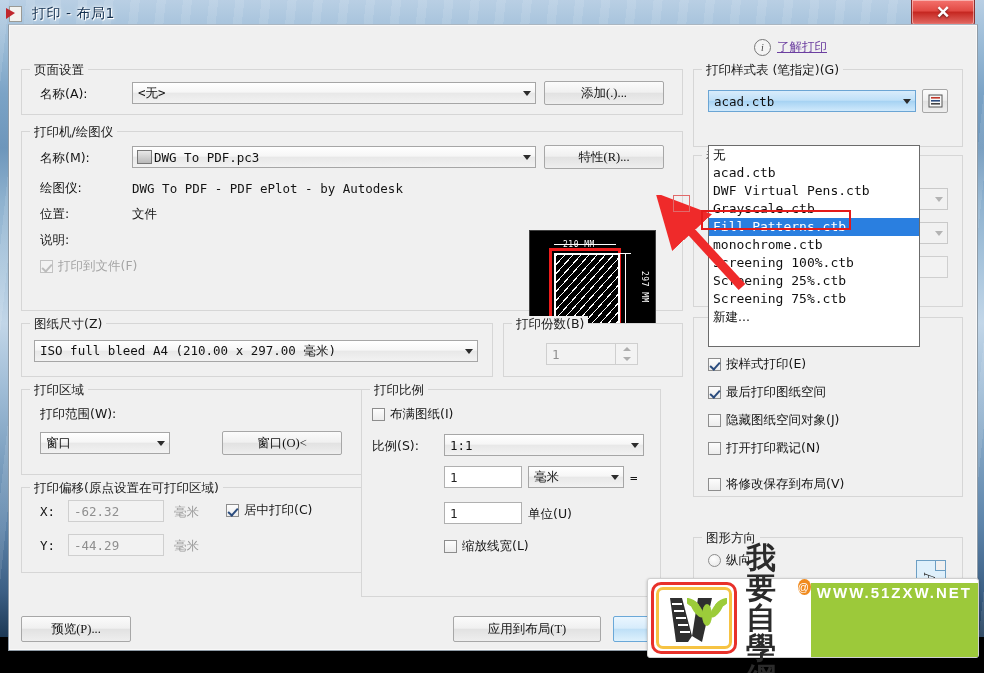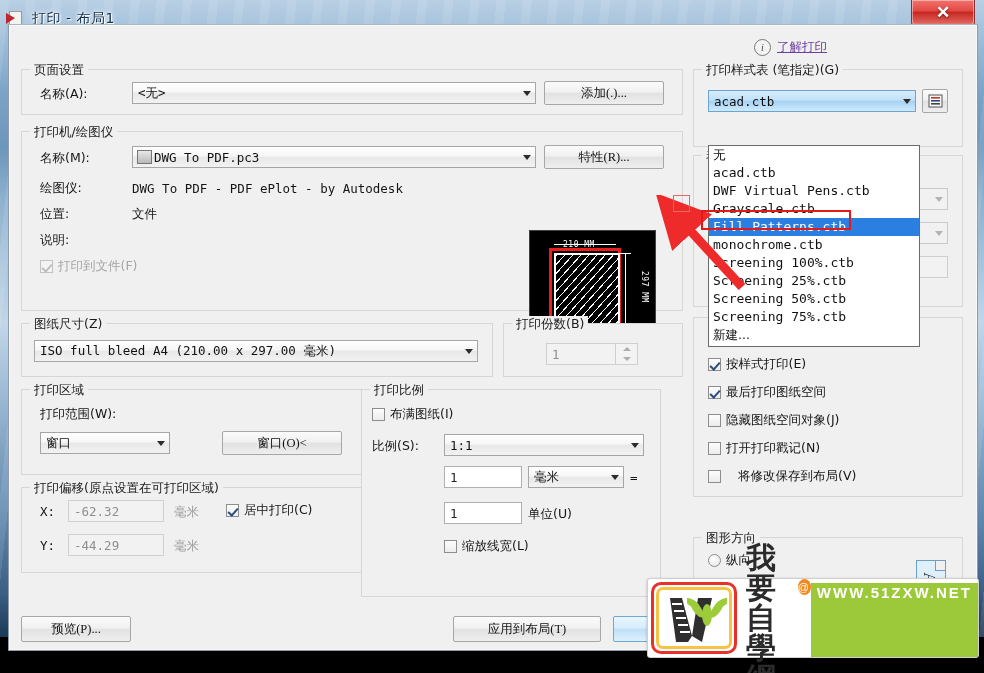--- a/index.html
+++ b/index.html
@@ -21,21 +21,21 @@
   }
   #desktop:after{
     content:"";position:absolute;left:0;bottom:0;right:0;height:36px;background:#000;
   }
   
   #window{
     position:absolute;left:0;top:0;width:984px;height:650px;
   }
   #titlebar{
     position:absolute;left:0;top:0;width:984px;height:28px;
-    display:flex;align-items:flex-end;
+    display:flex;align-items:center;
   }
   #app-icon{
     width:18px;height:18px;margin-left:6px;position:relative;flex:none;
   }
   #app-icon .pg{position:absolute;left:3px;top:1px;width:11px;height:14px;background:#f3f3f0;border:1px solid #9a9a95;}
   #app-icon .red{position:absolute;left:0px;top:3px;width:0;height:0;border-left:9px solid #c0272d;border-top:5px solid transparent;border-bottom:6px solid transparent;}
   #title-text{
     margin-left:8px;font-size:14px;color:#14304f;
     font-family:"DejaVu Sans","Liberation Sans",sans-serif;
     text-shadow:0 0 3px #ffffff, 0 0 6px #ffffff, 1px 1px 0 #ffffff;
@@ -413,21 +413,21 @@
         <div class="tx">最后打印图纸空间</div>
       </div>
       <div class="cb" style="left:14px;top:94px;">
         <div class="box"></div>
         <div class="tx">隐藏图纸空间对象(J)</div>
       </div>
       <div class="cb" style="left:14px;top:122px;">
         <div class="box"></div>
         <div class="tx">打开打印戳记(N)</div>
       </div>
-      <div class="cb" style="left:14px;top:150px;gap:12px;">
+      <div class="cb" style="left:14px;top:158px;">
         <div class="box"></div>
         <div class="tx">将修改保存到布局(V)</div>
       </div>
     </div>
 
     <div class="group" style="left:684px;top:512px;width:268px;height:86px;">
       <div class="legend">图形方向</div>
       <div class="rd" style="left:14px;top:14px;">
         <div class="dot"></div>
         <div class="tx">纵向</div>
@@ -448,21 +448,20 @@
 
     <div id="ps-list">
       <div class="it cjk">无</div>
       <div class="it">acad.ctb</div>
       <div class="it">DWF Virtual Pens.ctb</div>
       <div class="it">Grayscale.ctb</div>
       <div class="it sel">Fill Patterns.ctb</div>
       <div class="it">monochrome.ctb</div>
       <div class="it">Screening 100%.ctb</div>
       <div class="it">Screening 25%.ctb</div>
-      <div class="it">Screening 50%.ctb</div>
       <div class="it">Screening 75%.ctb</div>
       <div class="it cjk">新建...</div>
     </div>
 
   </div>
 </div>
 
 <div id="red-sq"></div>
 <div id="red-box"></div>
 <svg id="arrow-svg">

